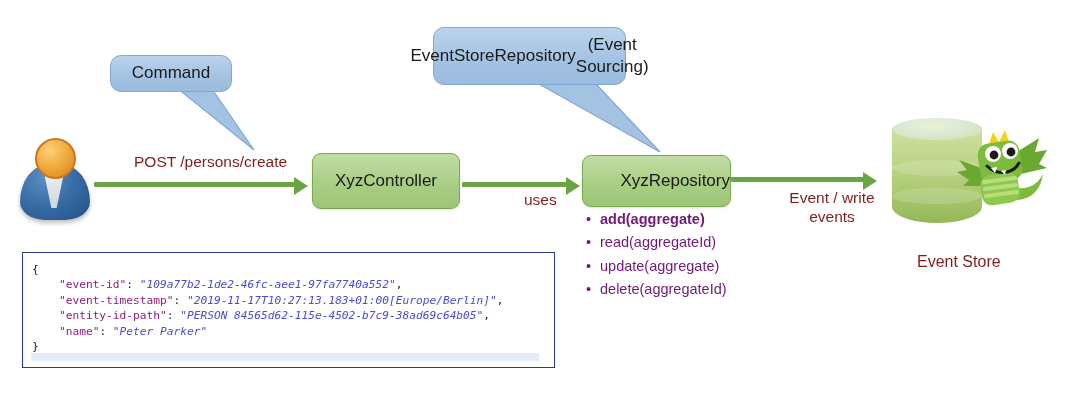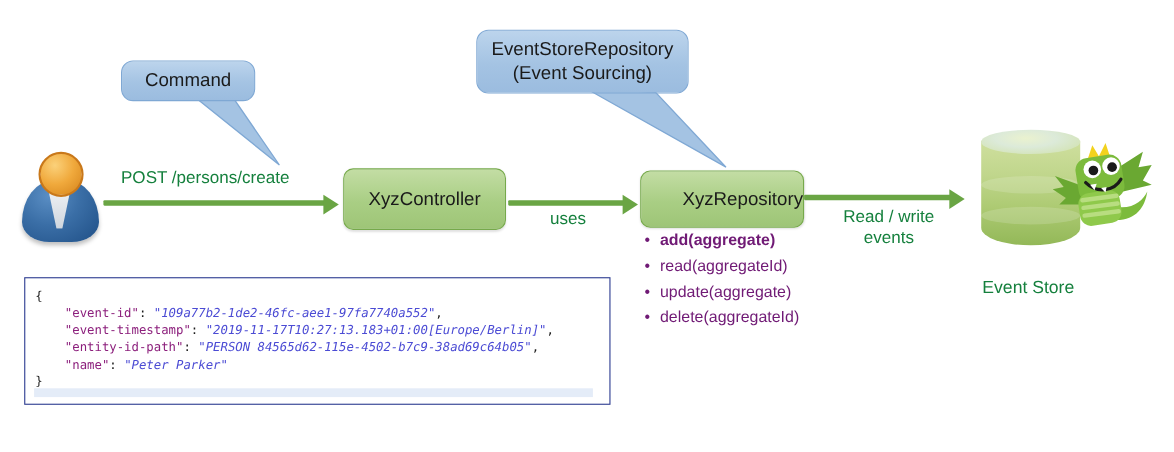--- a/index.html
+++ b/index.html
@@ -12,24 +12,25 @@
     width: 1067px;
     height: 411px;
     background: #ffffff;
     font-family: "Liberation Sans", sans-serif;
     overflow: hidden;
   }
   .abs { position: absolute; }
 
   
   .lbl {
-    color: #15803d;
+    color: #7f1d1d;
     font-size: 15.5px;
     line-height: 1.25;
     white-space: nowrap;
+    margin-left: 24px;
   }
   .lbl-center { text-align: center; }
 
   
   .user-icon { left: 18px; top: 138px; width: 74px; height: 84px; }
   .user-body {
     position: absolute;
     left: 2px; top: 26px;
     width: 70px; height: 56px;
     border-radius: 35px 35px 30px 30px / 46px 46px 22px 22px;
@@ -80,21 +81,20 @@
     border-left: 14px solid #6aa544;
   }
 
   
   .callout {
     box-sizing: border-box;
     border: 1.4px solid #7fa8d4;
     border-radius: 11px;
     background: linear-gradient(180deg,#bcd4ec 0%, #a4c3e3 55%, #9bbcdf 100%);
     display: flex;
-    flex-direction: column;
     align-items: center;
     justify-content: center;
     color: #1a1a1a;
     font-size: 17px;
     line-height: 1.3;
     text-align: center;
   }
   .callout-tail { overflow: visible; }
 
   
@@ -221,21 +221,21 @@
     <div>
       <span class="bdot">•</span><span>delete(aggregateId)</span>
     </div>
   </div>
 
   <div class="abs" style="left:731px; top:172px; width:160px; height:18px;">
     <div class="abs arrow-line" style="left:0; top:5px; width:134px;"></div>
     <div class="abs arrow-head" style="left:132px; top:0px;"></div>
   </div>
   <div class="abs lbl lbl-center" style="left:753px; top:188px; width:110px;">
-    <div>Read / write</div>
+    <div>Event / write</div>
     <div>events</div>
   </div>
 
   <div class="abs cyl">
     <div class="cyl-body"></div>
     <div class="cyl-seam" style="top:42px;"></div>
     <div class="cyl-seam" style="top:70px;"></div>
     <div class="cyl-top"></div>
   </div>
 

